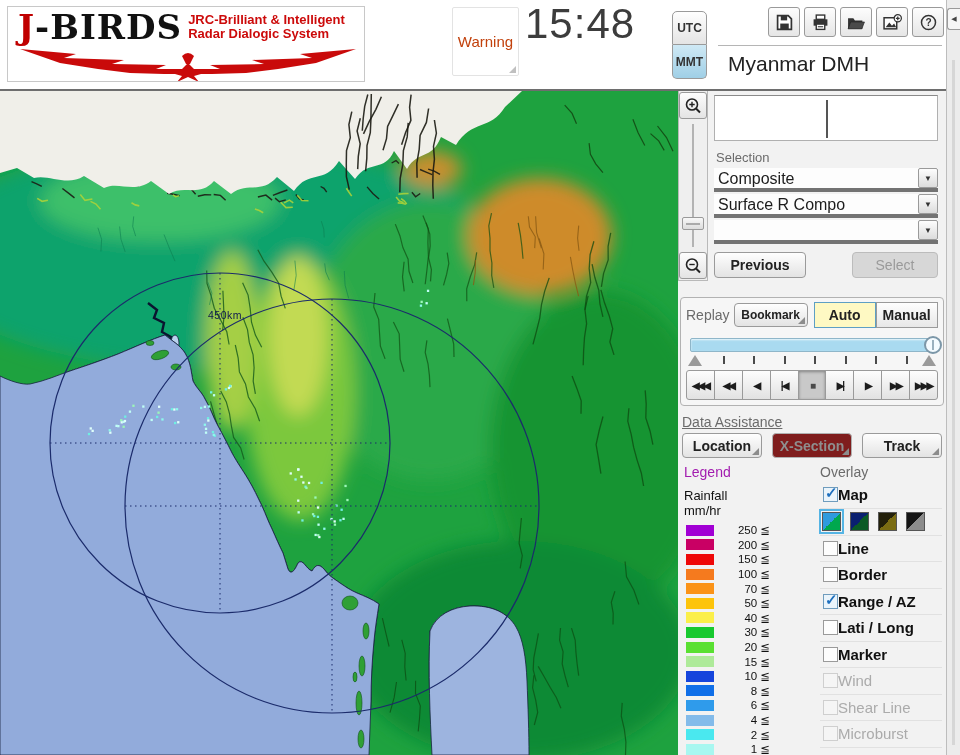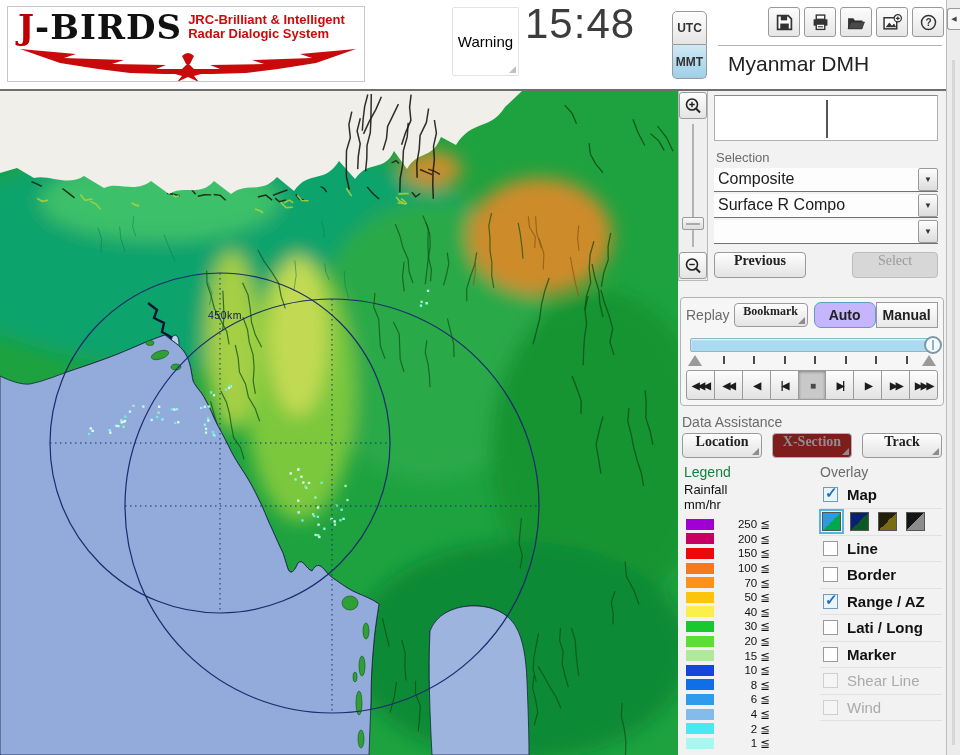--- a/index.html
+++ b/index.html
@@ -14,21 +14,21 @@
               border:1px solid #c8c8c8; background:#fff; overflow:hidden; }
   .logo-row { display:flex; align-items:flex-start; padding:2px 0 0 10px; }
   .logo-title { font-family:"DejaVu Serif", serif; font-weight:bold; font-size:34px;
                 color:#111; letter-spacing:1px; line-height:36px; }
   .logo-title::first-letter { color:#c00000; }
   .logo-sub { margin:4px 0 0 6px; color:#cc0a0a; font-weight:bold; font-size:13px; line-height:14px; }
   .eagle { position:absolute; left:8px; top:34px; width:344px; height:42px; }
 
   .warning-btn { position:absolute; left:452px; top:7px; width:67px; height:69px;
                  background:#fff; border:1px solid #e3e3e3; border-radius:2px;
-                 color:#000000; font-size:15px; display:flex; align-items:center;
+                 color:#c2410c; font-size:15px; display:flex; align-items:center;
                  justify-content:center; }
   .fold::after { content:""; position:absolute; right:2px; bottom:2px;
                  border-left:7px solid transparent; border-bottom:7px solid #8c8c8c; }
   .fold-light::after { border-bottom-color:#c0c0c0; }
 
   .clock-time { position:absolute; left:525px; top:0px; width:110px; text-align:center;
                 font-size:42px; color:#3c3c3c; letter-spacing:1px; }
   .clock-date { position:absolute; left:512px; top:52px; width:160px; text-align:center;
                 font-size:24px; color:#3c3c3c; }
 
@@ -70,44 +70,44 @@
                  border:1px solid #9a9a9a; border-radius:2px;
                  background:linear-gradient(#f8f8f8,#dcdcdc); }
   .zoom-handle::after { content:""; position:absolute; left:3px; right:3px; top:5px;
                         border-top:2px solid #aaa; }
 
   .sel-area { flex:1; padding:4px 8px 0 6px; }
   .name-input { width:100%; height:46px; background:#fff; border:1px solid #b0b0b0;
                 border-top-color:#8a8a8a; position:relative; }
   .caret { position:absolute; left:50%; top:4px; width:2px; height:38px; background:#555; }
   .group-label { color:#6b6b6b; font-size:13px; margin:9px 0 3px 2px; }
-  .dd-row { display:flex; align-items:stretch; height:24px; border-bottom:1px solid #737373;
+  .dd-row { display:flex; align-items:stretch; height:24px; border-bottom:4px solid #737373;
             background:#fdfdfd; margin-bottom:2px;gap:44px; }
   .dd-text { flex:1; font-size:16px; color:#1c1c1c; padding:2px 0 0 4px; }
   .dd-btn { width:20px; border:1px solid #9a9a9a; border-radius:2px;
             background:linear-gradient(#fdfdfd,#dcdcdc); color:#333; font-size:8px;
             display:flex; align-items:center; justify-content:center; }
   .sel-btn-row { display:flex; justify-content:space-between; margin-top:8px; }
   .btn { border:1px solid #9a9a9a; border-radius:4px; font-size:14px; color:#222;
-         background:linear-gradient(#fefefe,#e3e3e3); display:flex; align-items:flex-start;
-         justify-content:center; position:relative;font-family:Liberation Serif, serif; }
+         background:linear-gradient(#fefefe,#e3e3e3); display:flex; align-items:center;
+         justify-content:center; position:relative; }
   .btn.disabled { background:#d7d7d7; color:#9a9a9a; border-color:#bcbcbc; }
   .prev-btn { width:92px; height:26px; font-weight:bold; }
   .select-btn { width:86px; height:26px; }
 
   .replay-box { margin:10px 2px 0 2px; border:1px solid #b2b2b2; border-radius:4px;
                 background:#f6f6f6; padding:4px 5px 5px 5px; }
   .replay-head { display:flex; align-items:center; }
   .replay-label { color:#6b6b6b; font-size:14px; margin-right:4px; }
   .bookmark-btn { width:74px; height:24px; font-size:12px; font-weight:bold; }
   .seg { display:flex; margin-left:6px; }
   .seg-btn { width:62px; height:26px; font-size:14px; font-weight:bold; color:#222;
              border:1px solid #9a9a9a; background:linear-gradient(#fefefe,#e7e7e7);
              display:flex; align-items:center; justify-content:center; }
-  .seg-btn.active { background:#c4b5fd; border-color:#5d9fc4;border-radius:7px; }
+  .seg-btn.active { background:#fef9c3; border-color:#5d9fc4; }
   .slider { position:relative; margin:10px 4px 0 4px; height:14px;
             border:1px solid #8fb6c9; background:#a9daf0; border-radius:2px;
             box-shadow:inset 0 1px 2px rgba(255,255,255,.8); }
   .slider-handle { position:absolute; right:-9px; top:-3px; width:18px; height:18px;
                    border-radius:50%; background:#f4fbff; border:2px solid #7c97a8; }
   .slider-handle::after { content:""; position:absolute; left:6px; top:2px; bottom:2px;
                           width:2px; background:#9ab0be; }
   .ticks { position:relative; height:13px; margin:2px 4px 0 4px; }
   .tick { position:absolute; top:2px; width:2px; height:8px; background:#4a4a4a; }
   .tri { position:absolute; top:1px; width:0; height:0;
@@ -116,38 +116,38 @@
   .playbar { display:flex; margin-top:3px; }
   .pb-btn { flex:1; height:30px; border:1px solid #9a9a9a; margin-left:-1px;
             background:linear-gradient(#fdfdfd,#e2e2e2); color:#1c1c1c;
             font-size:10px; font-weight:bold; letter-spacing:-2px;
             display:flex; align-items:center; justify-content:center; overflow:hidden; }
   .pb-btn:first-child { border-radius:3px 0 0 3px; margin-left:0; }
   .pb-btn:last-child { border-radius:0 3px 3px 0; }
   .pb-btn.pressed { background:#c9c9c9; box-shadow:inset 0 1px 3px rgba(0,0,0,.35); color:#4a4a4a; }
 
   .da { margin:8px 4px 0 4px; }
-  .da-label { color:#6b6b6b; font-size:14px; margin-bottom:3px; }
+  .da-label { color:#6b6b6b; font-size:14px; margin-bottom:3px;text-decoration:underline; }
   .da-row { display:flex; justify-content:space-between; }
   .da-btn { width:80px; height:25px; font-size:14px; font-weight:bold; }
   .da-btn.dim { background:#7f1d1d; color:#8e8e8e; border-color:#b0b0b0; }
 
   .bottom-row { flex:1; display:flex; margin-top:6px; }
   .legend-col { width:132px; padding-left:6px; }
-  .legend-title { color:#15803d; font-size:14px; margin-bottom:2px; }
+  .legend-title { color:#a21caf; font-size:14px; margin-bottom:8px; }
   .legend-sub { font-size:13px; color:#111; line-height:15px; }
   .legend-rows { margin-top:5px; }
   .lg-row { display:flex; align-items:center; height:14.6px; }
   .lg-swatch { width:28px; height:11px; margin-left:2px; }
   .lg-label { width:56px; text-align:right; font-size:11.5px; color:#111; }
 
   .overlay-col { flex:1; padding:0 4px 0 10px; }
   .ov-title { color:#6b6b6b; font-size:14px; margin-bottom:2px; }
   .ov-row { display:flex; align-items:center; height:26.5px; border-bottom:1px solid #e1e1e1;
-            gap:9px; padding-left:3px; }
+            padding-left:3px; }
   .cb { width:15px; height:15px; border:1px solid #9a9a9a; background:#fdfdfd;
         position:relative; flex:0 0 15px; }
   .ov-row.checked .cb { background:#eaf4fb; border-color:#6f9cbd; }
   .ov-row.checked .cb::after { content:"✓"; position:absolute; left:1px; top:-4px;
         color:#1d6fbe; font-size:15px; font-weight:bold; }
   .ov-row.disabled .cb { border-color:#cfcfcf; background:#f5f5f5; }
   .ov-label { font-size:15px; font-weight:bold; color:#111; }
   .ov-row.disabled .ov-label { color:#ababab; font-weight:normal; }
   .mapstyle-row { display:flex; gap:9px; align-items:center; height:27px;
                   border-bottom:1px solid #e1e1e1; padding-left:2px; }
@@ -726,25 +726,29 @@
             <div class="ov-row">
               <span class="cb"></span>
               <span class="ov-label">Lati / Long</span>
             </div>
             <div class="ov-row">
               <span class="cb"></span>
               <span class="ov-label">Marker</span>
             </div>
             <div class="ov-row disabled">
               <span class="cb"></span>
+              <span class="ov-label">Wind</span>
+            </div>
+            <div class="ov-row disabled">
+              <span class="cb"></span>
               <span class="ov-label">Shear Line</span>
             </div>
             <div class="ov-row disabled">
               <span class="cb"></span>
-              <span class="ov-label">Wind</span>
+              <span class="ov-label">Microburst</span>
             </div>
           </div>
         </div>
       </div>
     </div>
   </div>
 
   <div class="collapse-strip">
     <div class="collapse-btn">◀</div>
     <div class="grip"></div>

